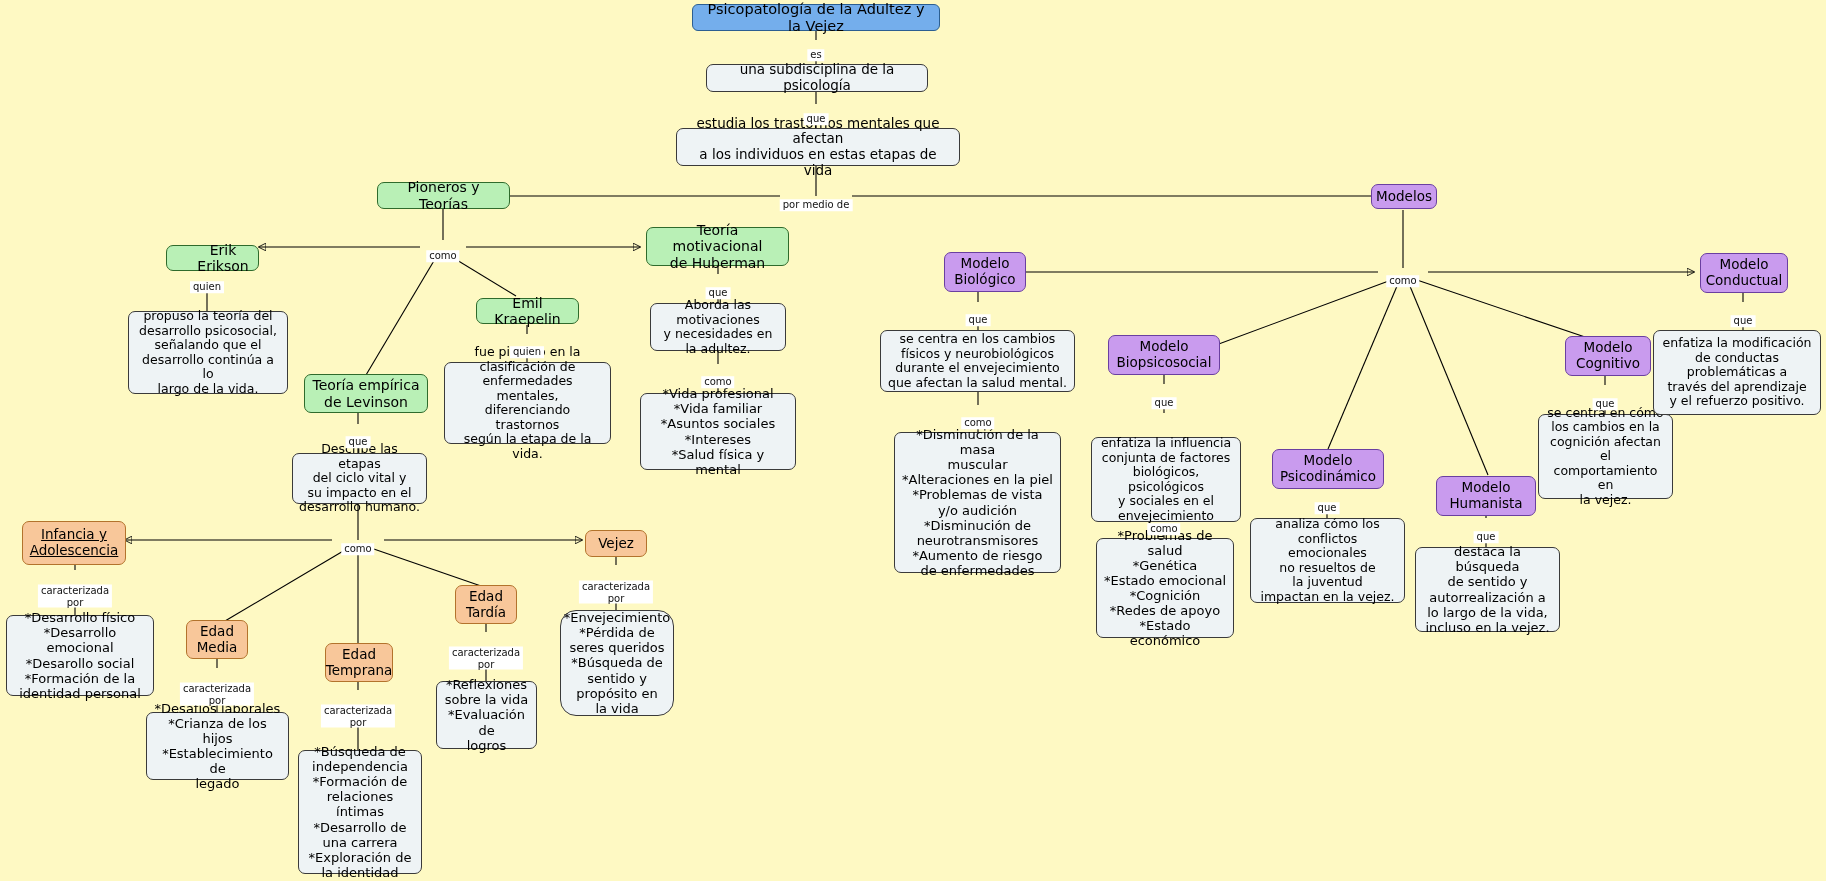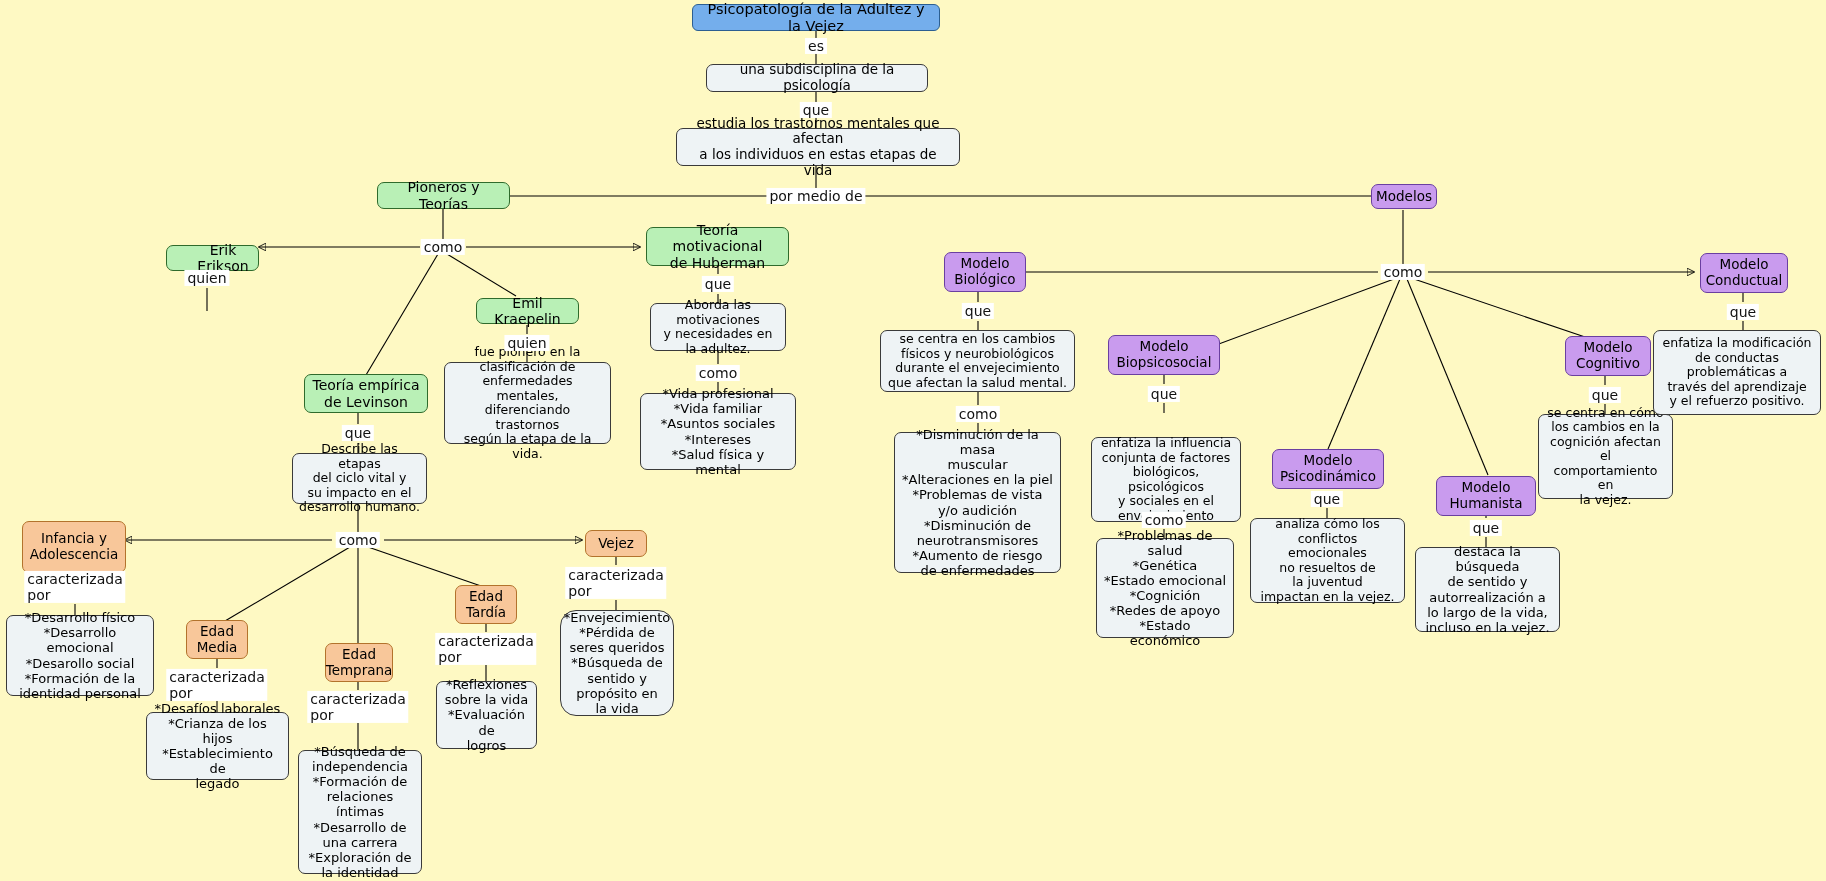--- a/index.html
+++ b/index.html
@@ -67,27 +67,29 @@
     border-color:#b3732c;
     font-size:13.5px;
   }
   .n-list{
     background:#eef3f5;
     border-color:#3a3a3a;
     font-size:13px;
   }
   .edge-label{
     position:absolute;
-    font-size:14px;
+    font-size:10px;
     color:#111111;
     background:#ffffff;
     padding:0 3px;
+    text-align:center;
     line-height:1.15;
     white-space:pre-line;
     transform:translate(-50%,-50%);
+    margin-top:9px;
   }
 </style>
 </head>
 <body>
 
 <div id="canvas">
 
   <svg id="edges" viewBox="0 0 1826 881">
     <defs>
       <marker id="arrow" viewBox="0 0 10 10" refX="9" refY="5" markerWidth="7" markerHeight="7" orient="auto-start-reverse">
@@ -203,20 +205,25 @@
 
   <div class="node n-concept" style="left:676px; top:128px; width:284px; height:38px;">estudia los trastornos mentales que afectan
 a los individuos en estas etapas de vida</div>
 
   <div class="node n-green" style="left:377px; top:182px; width:133px; height:27px;">Pioneros y Teorías</div>
 
   <div class="node n-purple" style="left:1371px; top:184px; width:66px; height:25px;">Modelos</div>
 
   <div class="node n-green" style="left:166px; top:245px; width:93px; height:26px;padding-left:27px;">Erik Erikson</div>
 
+  <div class="node n-concept" style="left:128px; top:311px; width:160px; height:83px; font-size:12.5px;">propuso la teoría del
+desarrollo psicosocial,
+señalando que el
+desarrollo continúa a lo
+largo de la vida.</div>
 
   <div class="node n-green" style="left:476px; top:298px; width:103px; height:26px;">Emil Kraepelin</div>
 
   <div class="node n-concept" style="left:444px; top:362px; width:167px; height:82px; font-size:12.5px;">fue pionero en la
 clasificación de
 enfermedades mentales,
 diferenciando trastornos
 según la etapa de la vida.</div>
 
   <div class="node n-green" style="left:646px; top:227px; width:143px; height:39px;">Teoría motivacional
@@ -233,21 +240,21 @@
 *Salud física y mental</div>
 
   <div class="node n-green" style="left:304px; top:374px; width:124px; height:39px;">Teoría empírica
 de Levinson</div>
 
   <div class="node n-concept" style="left:292px; top:453px; width:135px; height:51px; font-size:12.5px;">Describe las etapas
 del ciclo vital y
 su impacto en el
 desarrollo humano.</div>
 
-  <div class="node n-orange" style="left:22px; top:521px; width:104px; height:52px;">Infancia y
+  <div class="node n-orange" style="left:22px; top:521px; width:104px; height:44px;text-decoration:underline;">Infancia y
 Adolescencia</div>
 
   <div class="node n-list" style="left:6px; top:615px; width:148px; height:81px;">*Desarrollo físico
 *Desarrollo emocional
 *Desarollo social
 *Formación de la
 identidad personal</div>
 
   <div class="node n-orange" style="left:186px; top:620px; width:62px; height:39px;">Edad
 Media</div>

